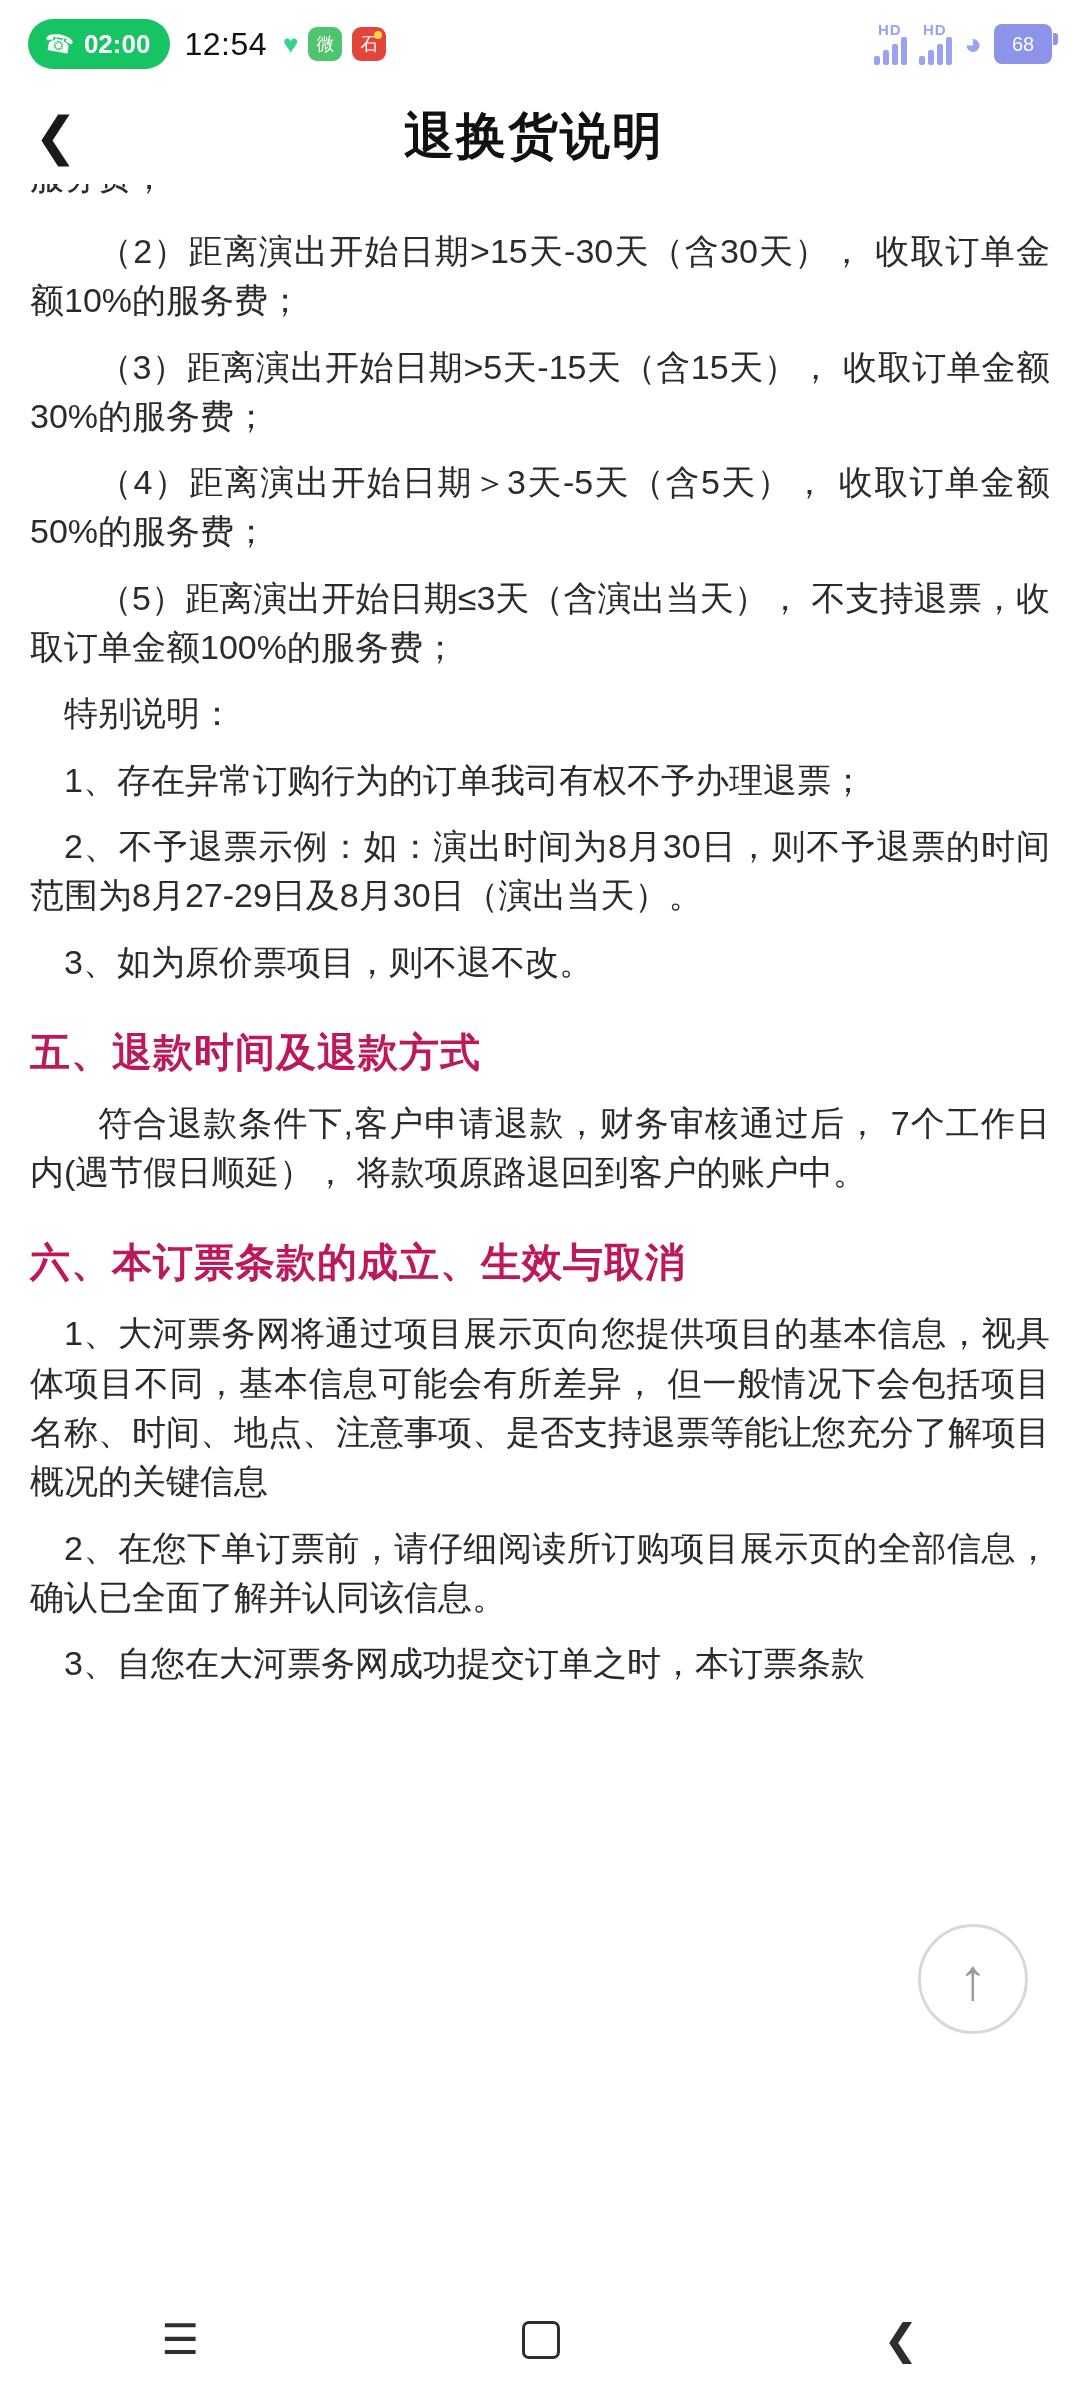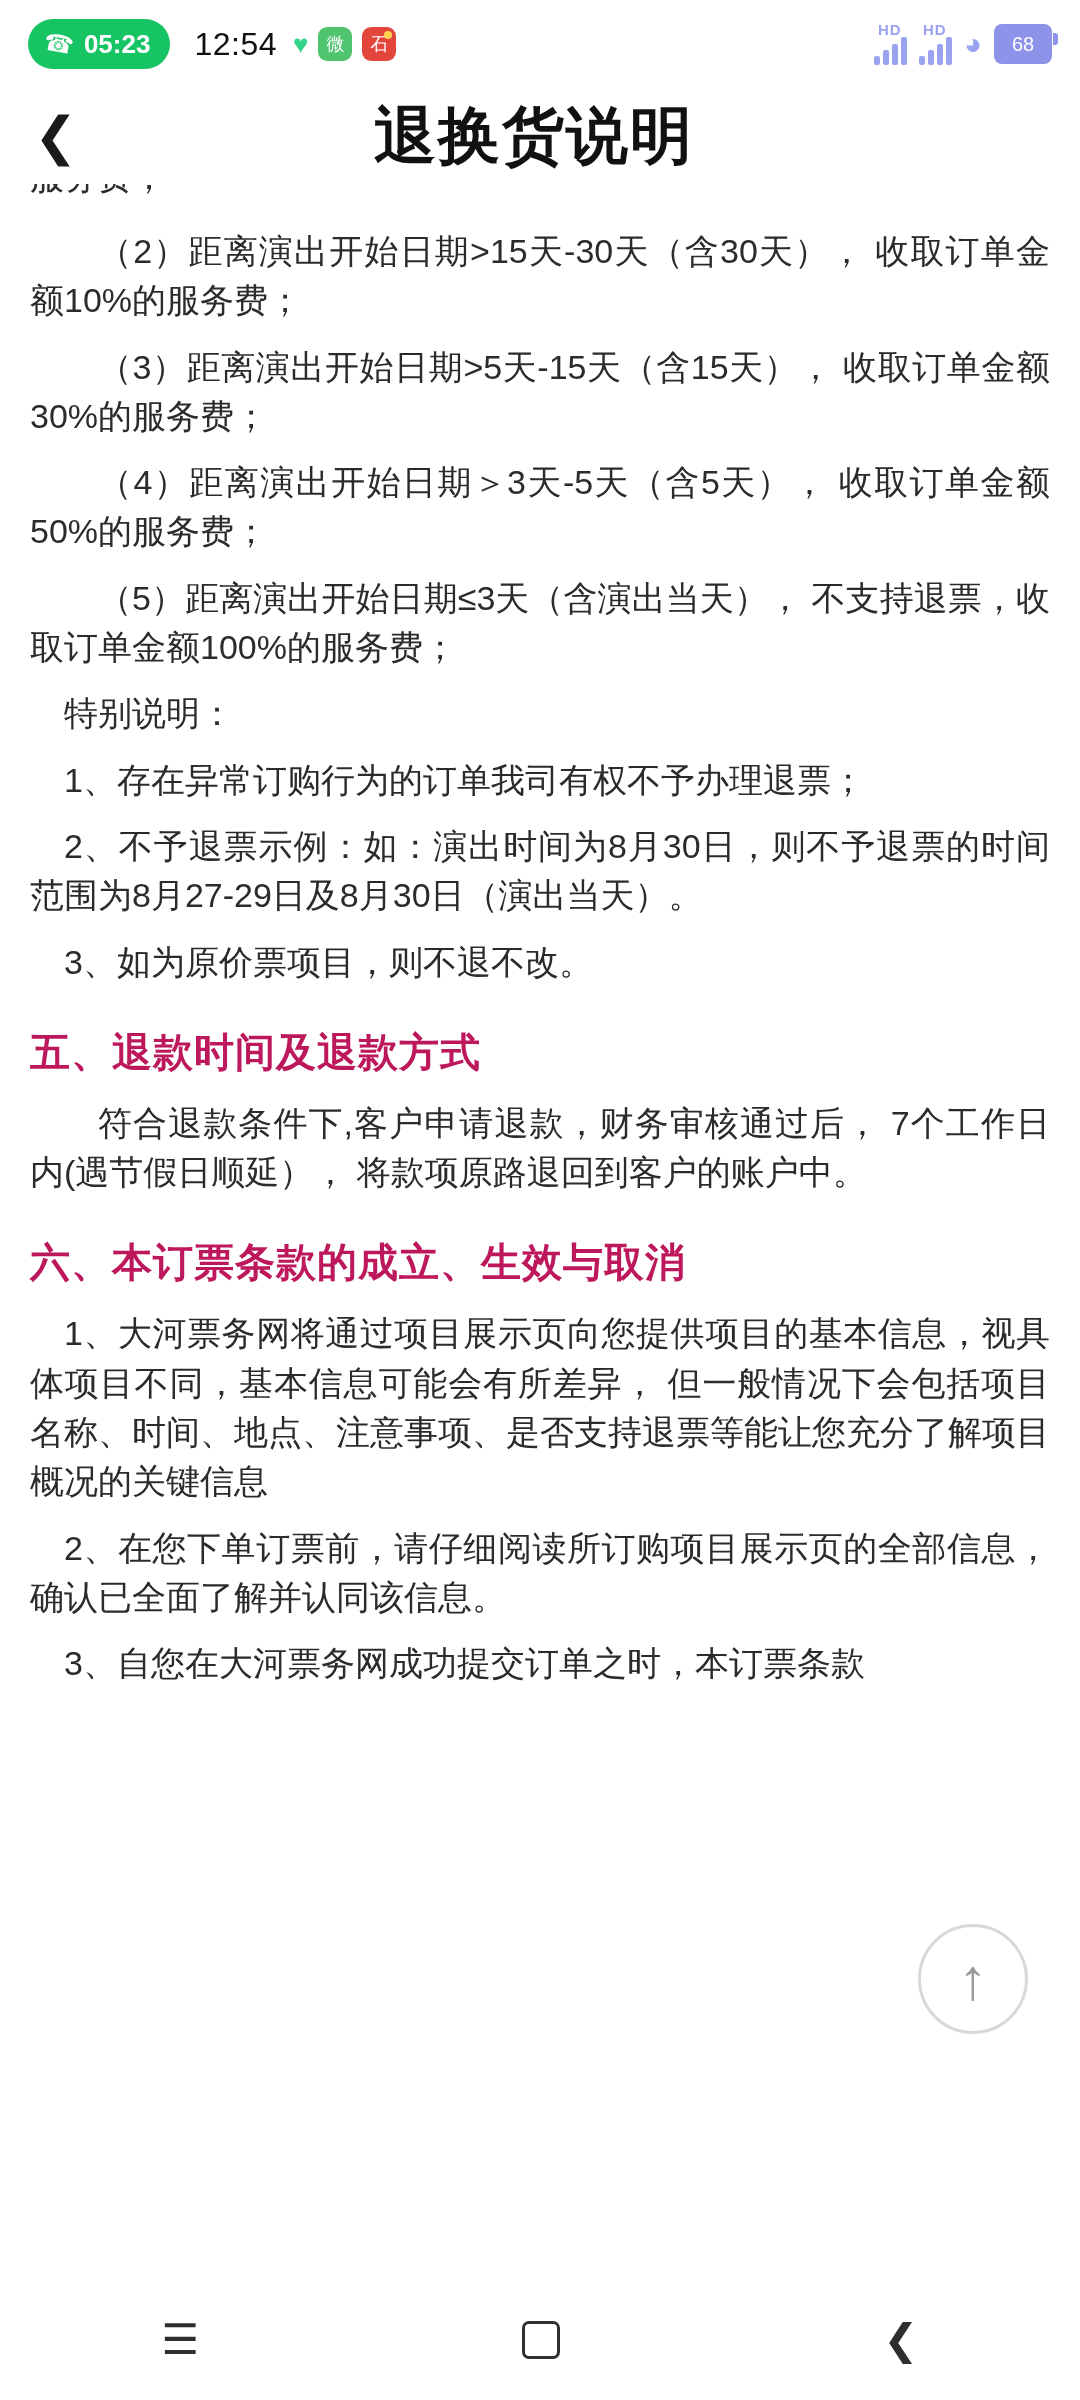--- a/index.html
+++ b/index.html
@@ -32,21 +32,21 @@
     font-weight: bold;
   }
   .phone-glyph {
     font-size: 24px;
     transform: rotate(10deg);
     display: inline-block;
   }
   .clock {
     font-size: 32px;
     color: #111;
-    margin-left: 24px;
+    margin-left: 14px;
     letter-spacing: 0.5px;
   }
   .sb-icons { display: flex; align-items: center; gap: 10px; margin-left: 16px; }
   .heart { color: #32d48a; font-size: 26px; }
   .app-badge {
     width: 34px; height: 34px; border-radius: 9px;
     display: inline-flex; align-items: center; justify-content: center;
     font-size: 18px; color: #fff;
   }
   .badge-green { background: #4fc46e; }
@@ -97,21 +97,21 @@
     color: #1a1a1a;
     line-height: 1;
     font-weight: 300;
     width: 60px;
   }
   .page-title {
     position: absolute;
     left: 0; right: 12px;
     text-align: center;
     font-family: Liberation Sans, sans-serif;
-    font-size: 62px;
+    font-size: 50px;
     font-weight: bold;
     color: #111;
     letter-spacing: 2px;
     pointer-events: none;
   }
 
   
   .content {
     padding: 0 30px;
     color: #2b2b2b;
@@ -175,21 +175,21 @@
   .nav-square {
     width: 38px; height: 38px; border: 3px solid #2e2e2e; border-radius: 7px;
   }
 </style>
 </head>
 <body>
 
 <div class="statusbar">
   <div class="call-pill">
     <span class="phone-glyph">☎</span>
-    <span>05:23</span>
+    <span>02:00</span>
   </div>
   <div class="clock">12:54</div>
   <div class="sb-icons">
     <span class="heart">♥</span>
     <span class="app-badge badge-green">微</span>
     <span class="app-badge badge-red">石</span>
   </div>
 
   <div class="status-right">
     <div class="sig-group">

